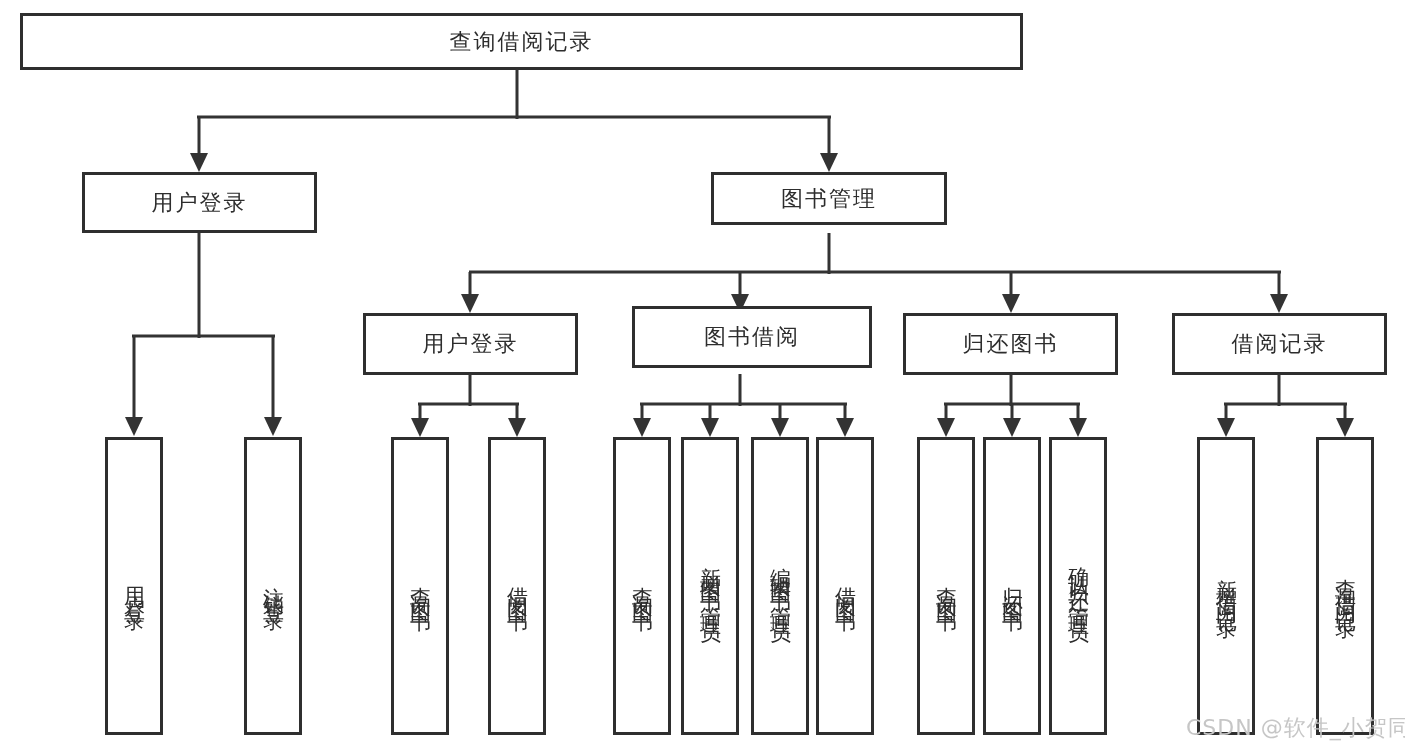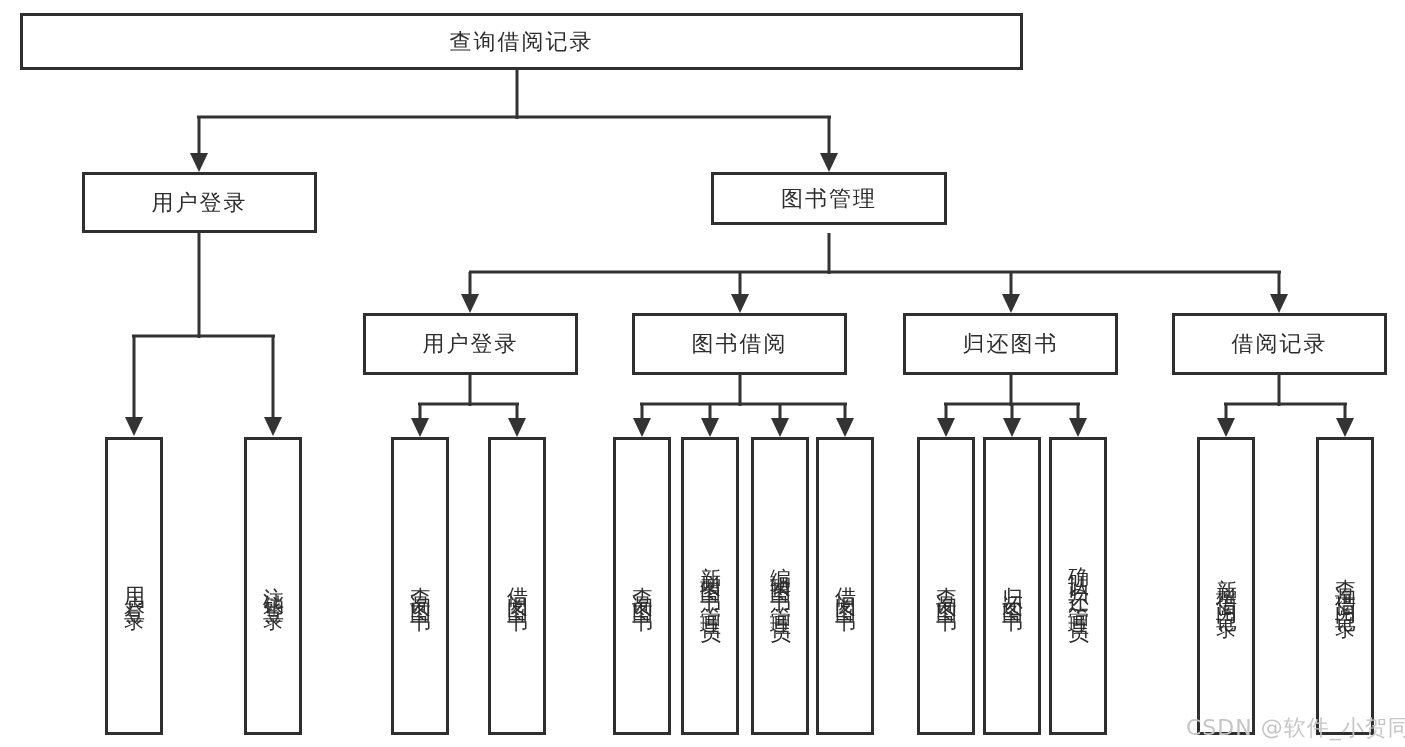--- a/index.html
+++ b/index.html
@@ -102,21 +102,21 @@
   <div class="vline" style="left:740px; top:272px; height:24px;"></div>
   <div class="arrow" style="left:740px; top:294px;"></div>
   <div class="vline" style="left:1011px; top:272px; height:24px;"></div>
   <div class="arrow" style="left:1011px; top:294px;"></div>
   <div class="vline" style="left:1279px; top:272px; height:24px;"></div>
   <div class="arrow" style="left:1279px; top:294px;"></div>
 
   <div class="box" style="left:363px; top:313px; width:215px; height:62px;">
     <span>用户登录</span>
   </div>
-  <div class="box" style="left:632px; top:313px; width:215px; height:62px;">
+  <div class="box" style="left:632px; top:306px; width:240px; height:62px;">
     <span>图书借阅</span>
   </div>
   <div class="box" style="left:903px; top:313px; width:215px; height:62px;">
     <span>归还图书</span>
   </div>
   <div class="box" style="left:1172px; top:313px; width:215px; height:62px;">
     <span>借阅记录</span>
   </div>
 
   <div class="vline" style="left:470px; top:374px; height:32px;"></div>

